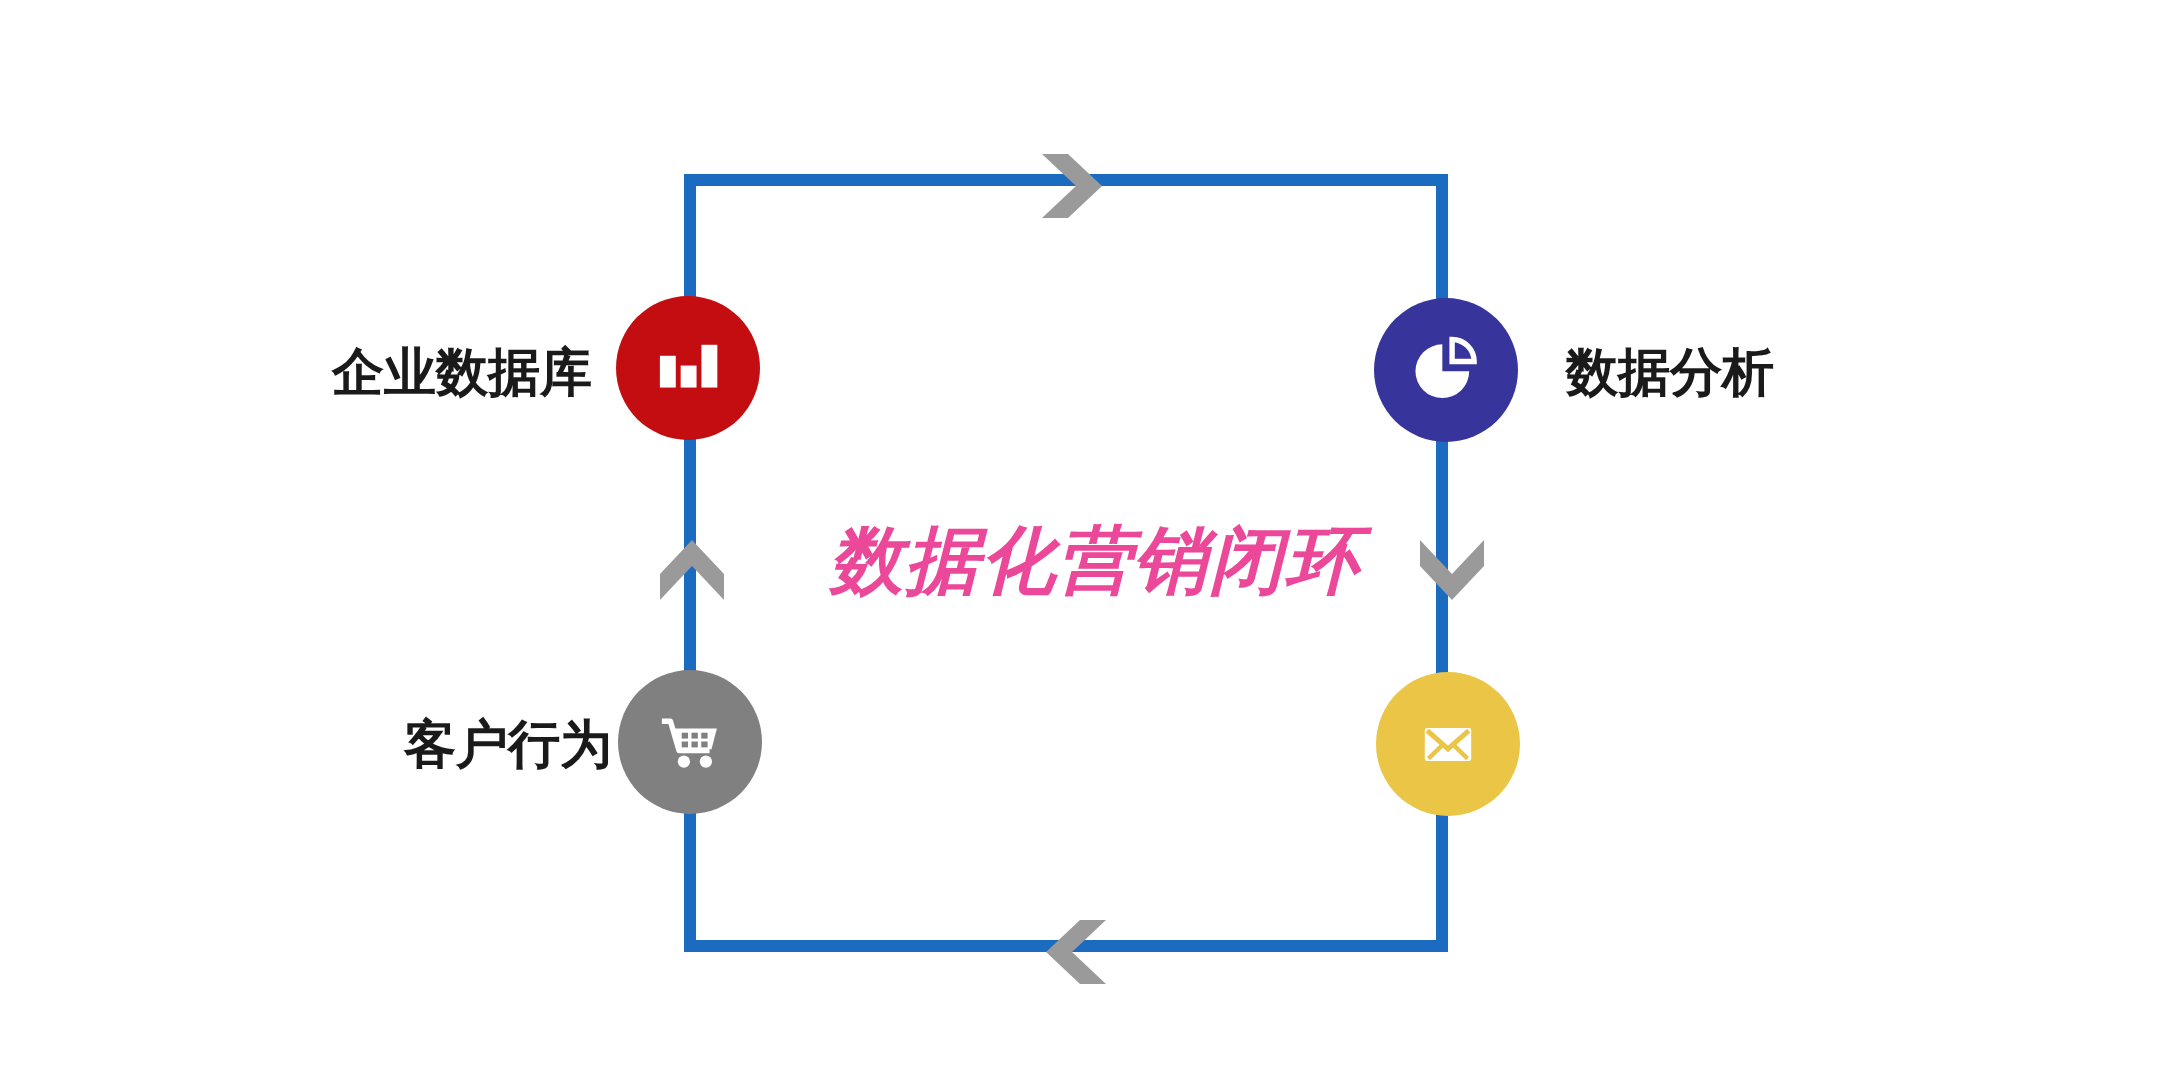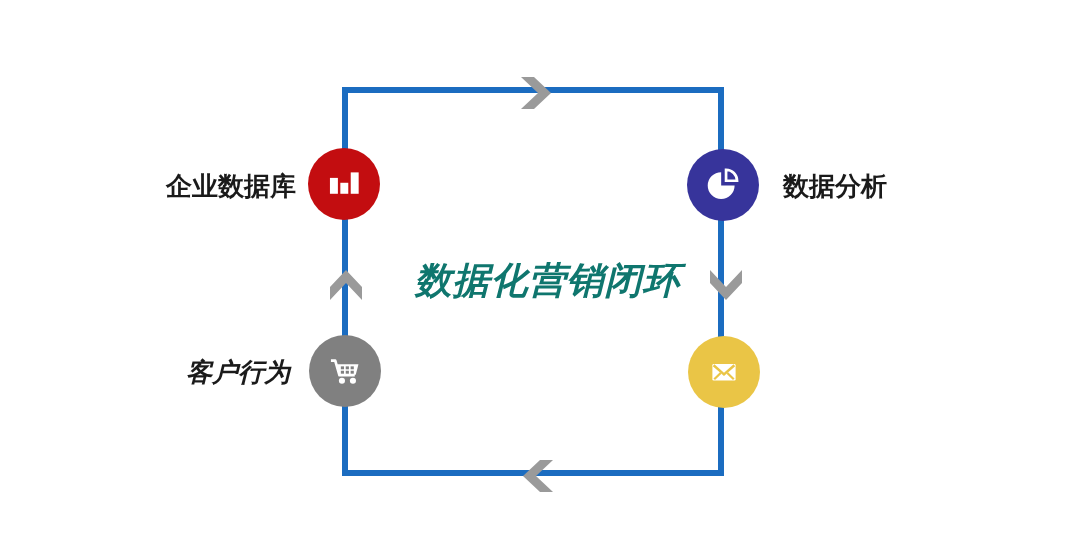--- a/index.html
+++ b/index.html
@@ -27,21 +27,21 @@
   .circle-top-right{left:687px;top:149px;}
   .circle-bottom-right{left:688px;top:336px;}
   .circle-bottom-left{left:309px;top:335px;}
   .node-label{
     position:absolute;font-size:26px;font-weight:bold;color:#1A1A1A;
     line-height:32px;white-space:nowrap;
   }
   .label-top-left{left:60px;top:170px;width:236px;text-align:right;}
   .label-top-right{left:783px;top:170px;text-align:left;}
   .label-bottom-right{left:785px;top:356px;text-align:left;}
-  .label-bottom-left{left:60px;top:356px;width:230px;text-align:right;font-style:italic;}
+  .label-bottom-left{left:76px;top:356px;width:230px;text-align:right;}
   .center-title{
     position:absolute;left:375px;top:256px;width:345px;text-align:center;
     font-size:37px;font-weight:bold;font-style:italic;letter-spacing:1px;
     white-space:nowrap;
   }
 </style>
 </head>
 <body>
 
 <div class="stage">
@@ -112,15 +112,15 @@
         <rect x="14.6" y="17.8" width="2.6" height="2.4" fill="currentColor"></rect>
         <rect x="18.6" y="17.8" width="2.6" height="2.4" fill="currentColor"></rect>
         <rect x="22.6" y="17.8" width="2.6" height="2.4" fill="currentColor"></rect>
         <circle cx="15.5" cy="26" r="2.5" fill="#fff"></circle>
         <circle cx="24.5" cy="26" r="2.5" fill="#fff"></circle>
       </svg>
     </span>
   </div>
   <div class="node-label label-bottom-left">客户行为</div>
 
-  <div class="center-title" style="color: #0f766e;">数据化营销闭环</div>
+  <div class="center-title" style="color: #ec4899;">数据化营销闭环</div>
 
 </div>
 
 </body></html>

